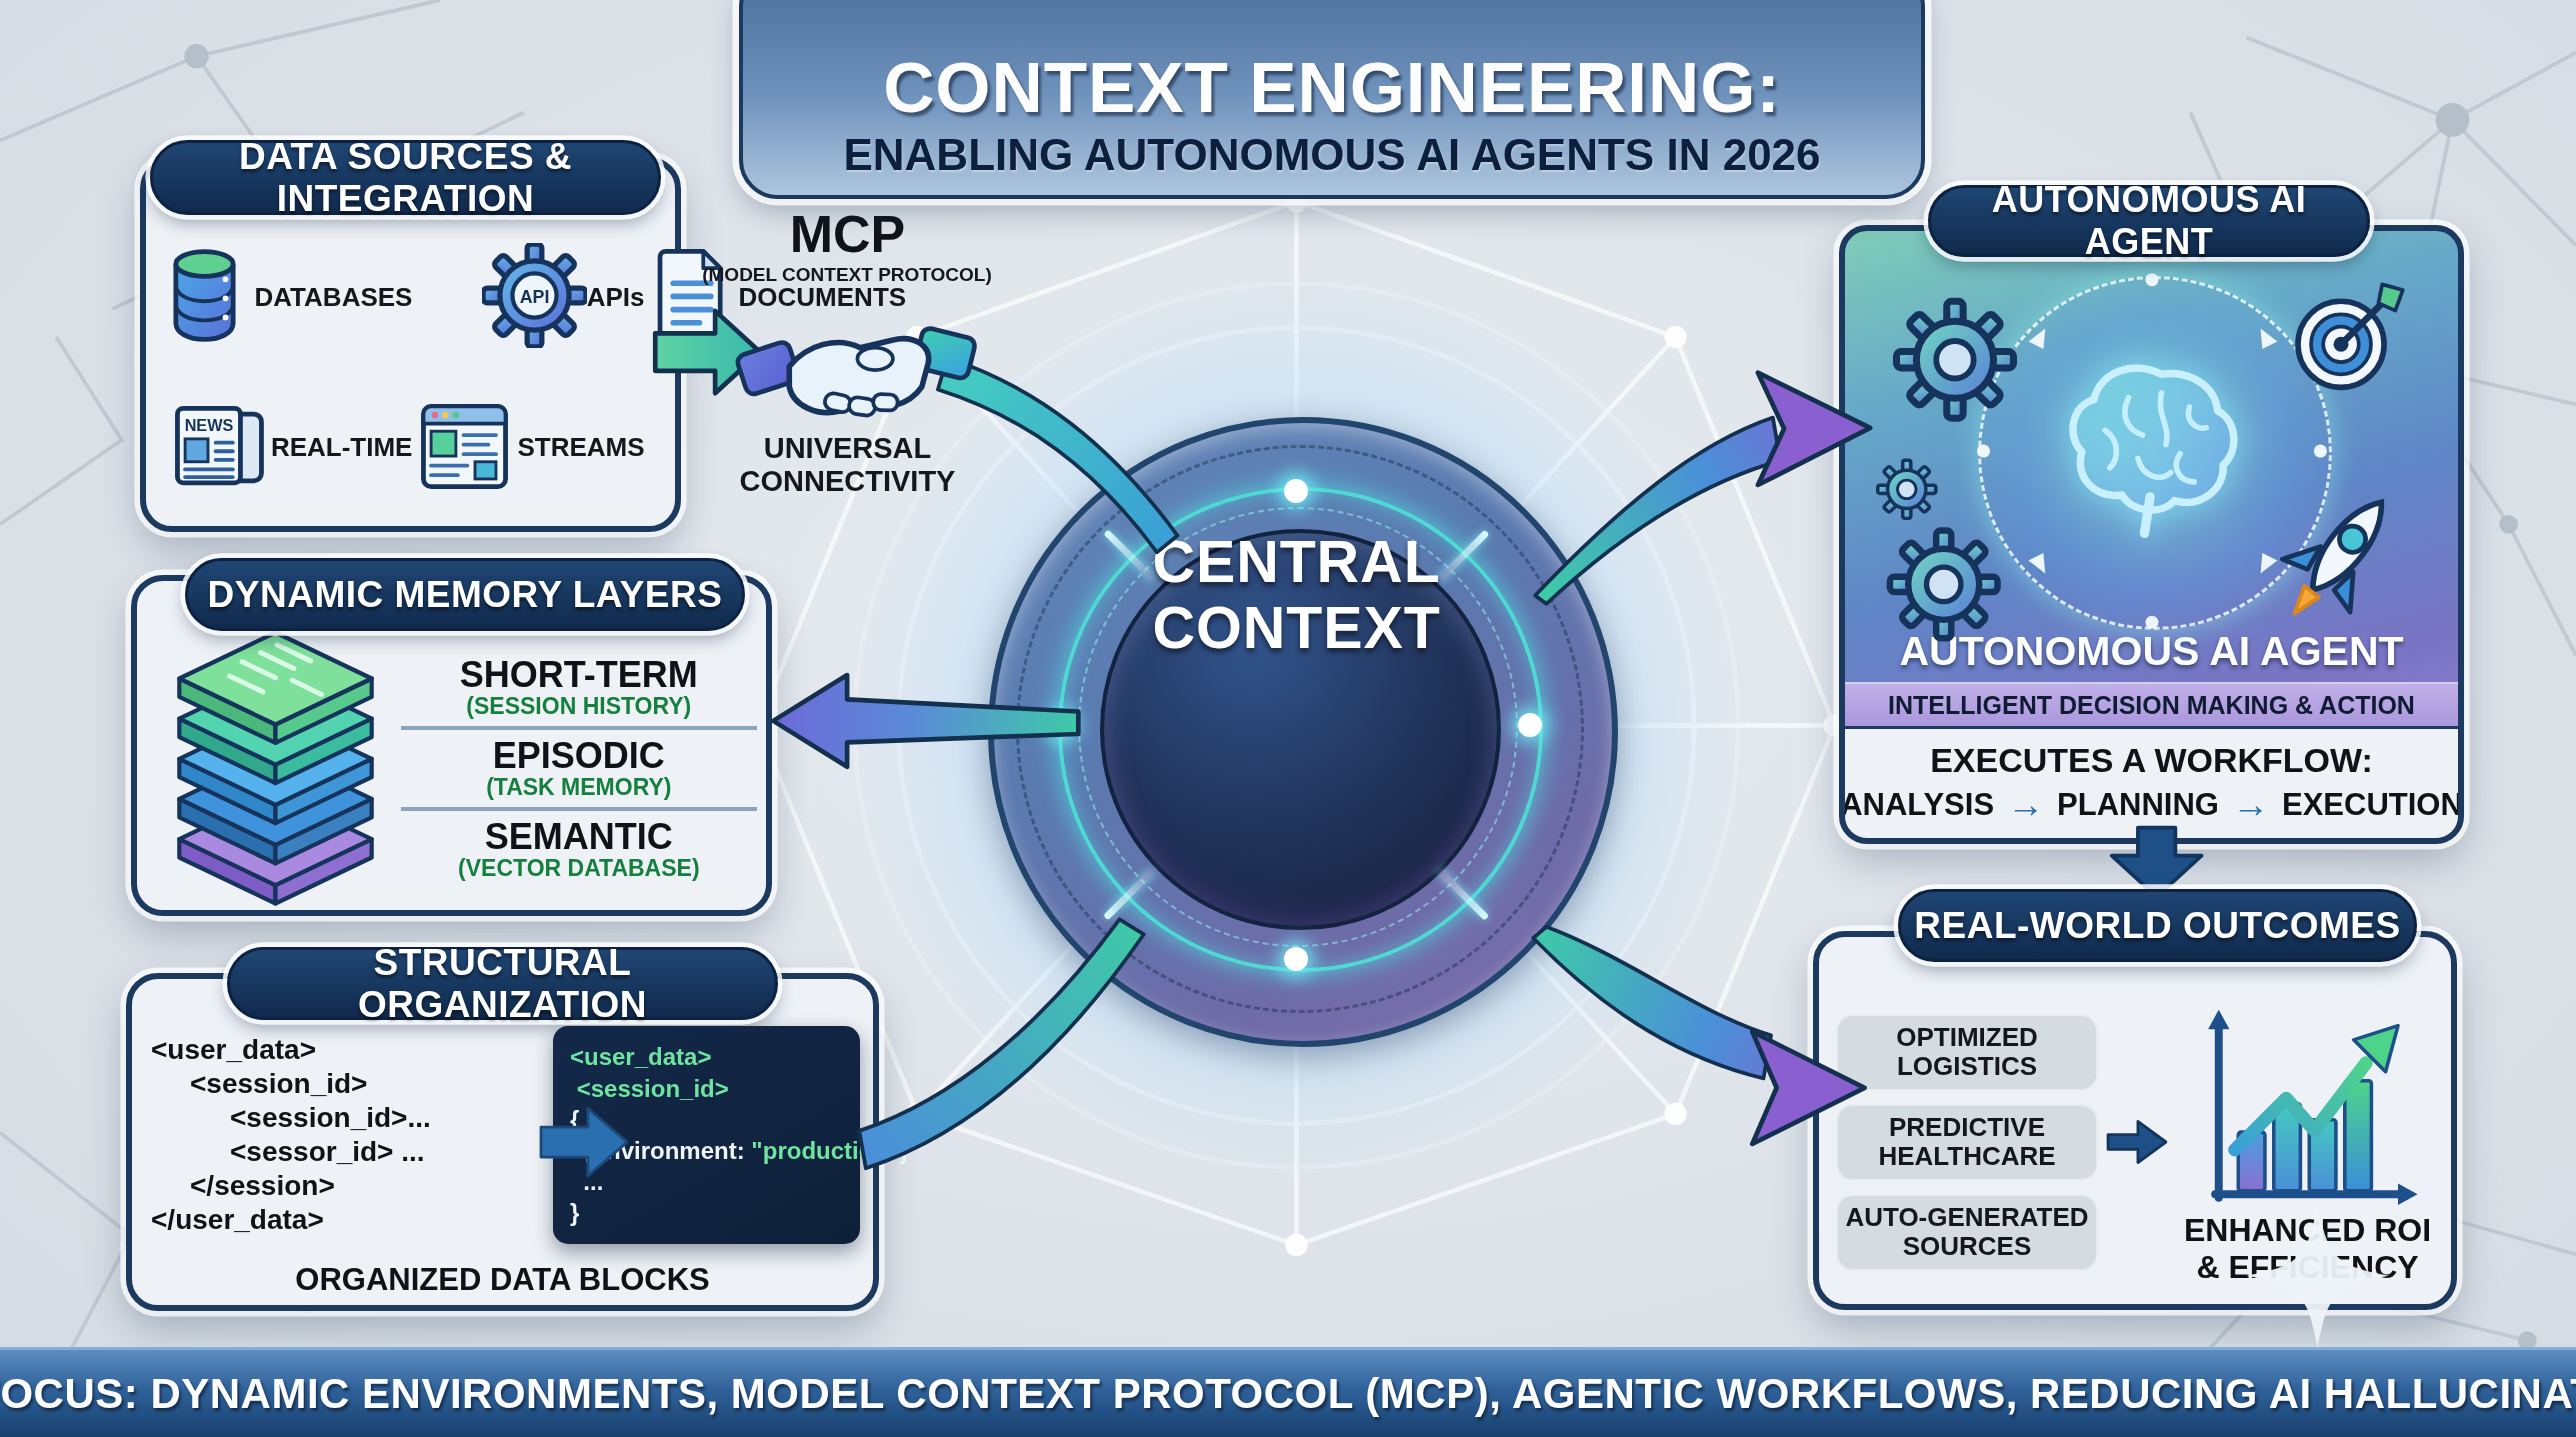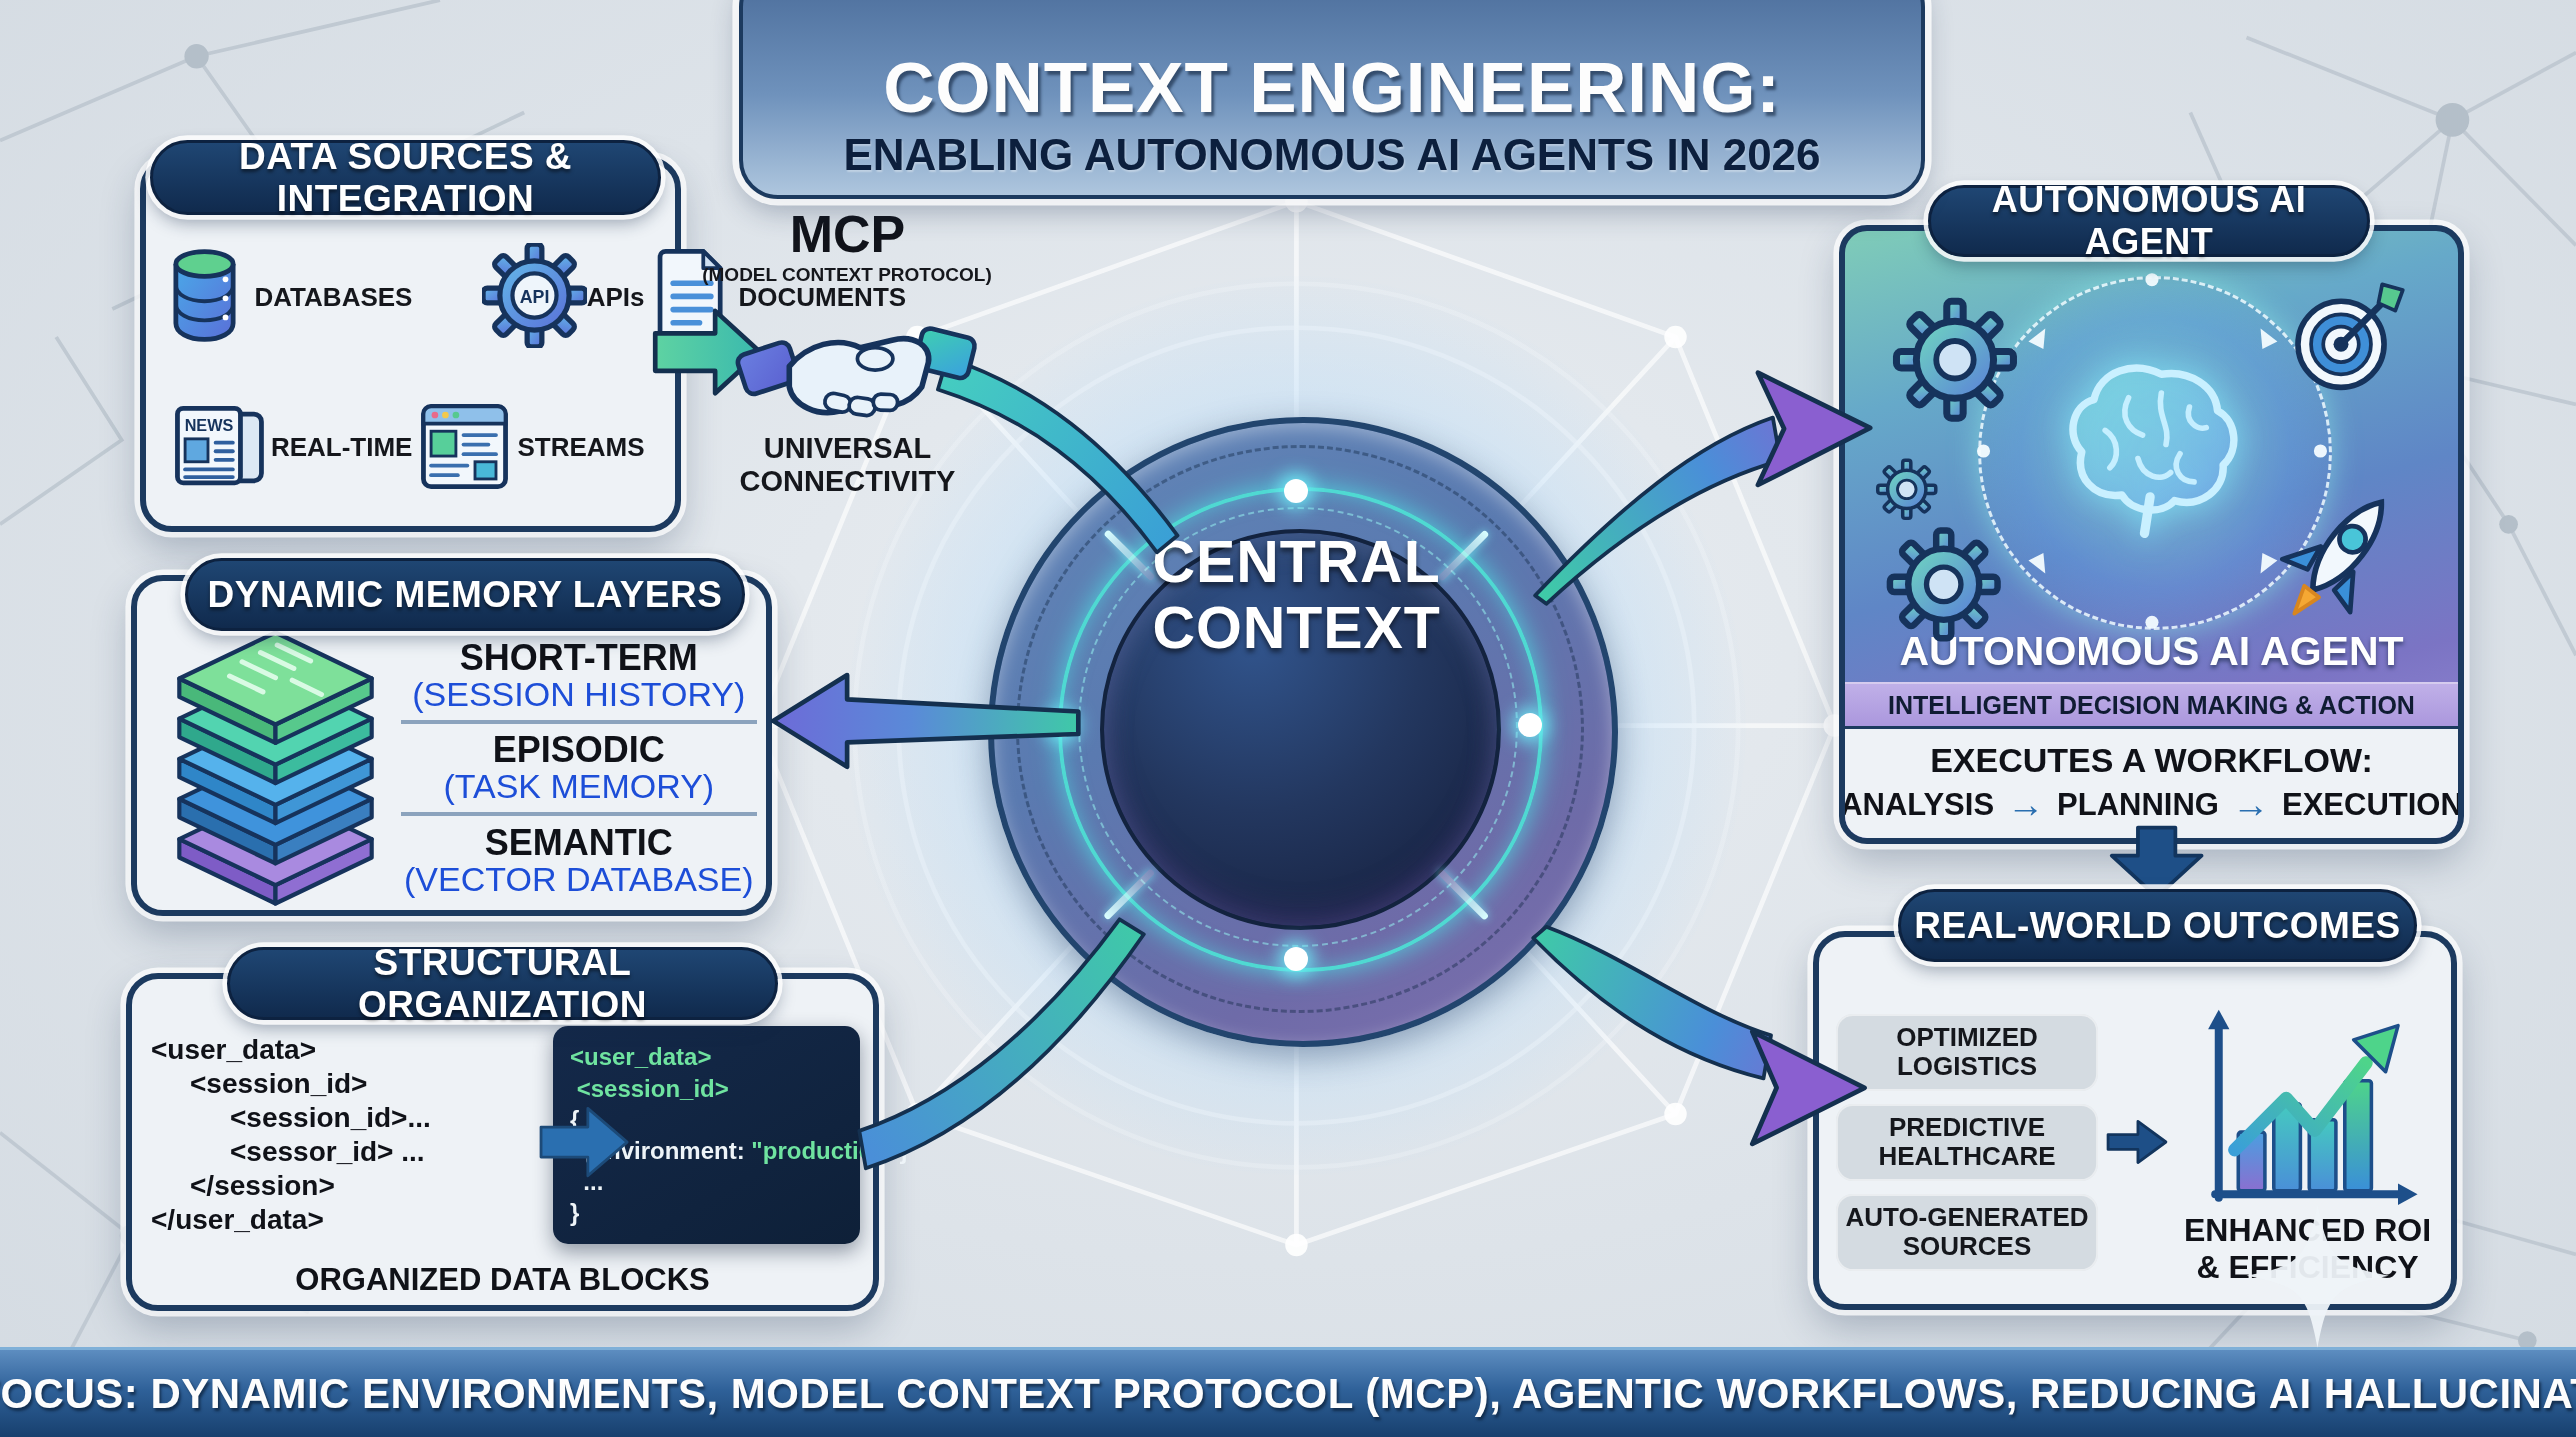--- a/index.html
+++ b/index.html
@@ -44,21 +44,21 @@
   .mcp-caption{left:693px;top:432px;width:309px;text-align:center;font-size:29px;font-weight:bold;color:#15171c;line-height:1.15;z-index:5;}
 
   
   .mem-panel{left:131px;top:575px;width:629px;height:329px;}
   .mem-pill{left:185px;top:558px;width:554px;height:67px;font-size:37px;}
   .mem-body{position:absolute;left:13px;top:51px;right:9.4px;bottom:5.6px;display:flex;align-items:center;}
   .mem-rows{flex:1;display:flex;flex-direction:column;justify-content:center;}
   .mem-row{text-align:center;padding:7.5px 0;}
   .mem-row + .mem-row{border-top:4.7px solid #8ba3bd;}
   .mem-name{font-size:36px;font-weight:bold;color:#101218;line-height:1.05;}
-  .mem-detail{font-size:34px;font-weight:normal;color:#1d4ed8;line-height:1.05;}
+  .mem-detail{font-size:23px;font-weight:bold;color:#15803d;line-height:1.05;}
 
   
   .st-panel{left:126px;top:973px;width:741px;height:326px;}
   .st-pill{left:227px;top:947px;width:545px;height:67px;font-size:37px;}
   .st-body{position:absolute;left:19px;top:54px;right:13px;height:204px;display:flex;align-items:center;}
   .xml-block{width:393px;}
   .xml-line{font-size:28px;font-weight:bold;color:#101218;line-height:1.22;white-space:pre;}
   .xml-line:nth-child(2),.xml-line:nth-child(5){padding-left:39px;}
   .xml-line:nth-child(3),.xml-line:nth-child(4){padding-left:79px;}
   .code-box{margin-left:17px;width:273px;background:linear-gradient(150deg,#14294a,#0e2038);

